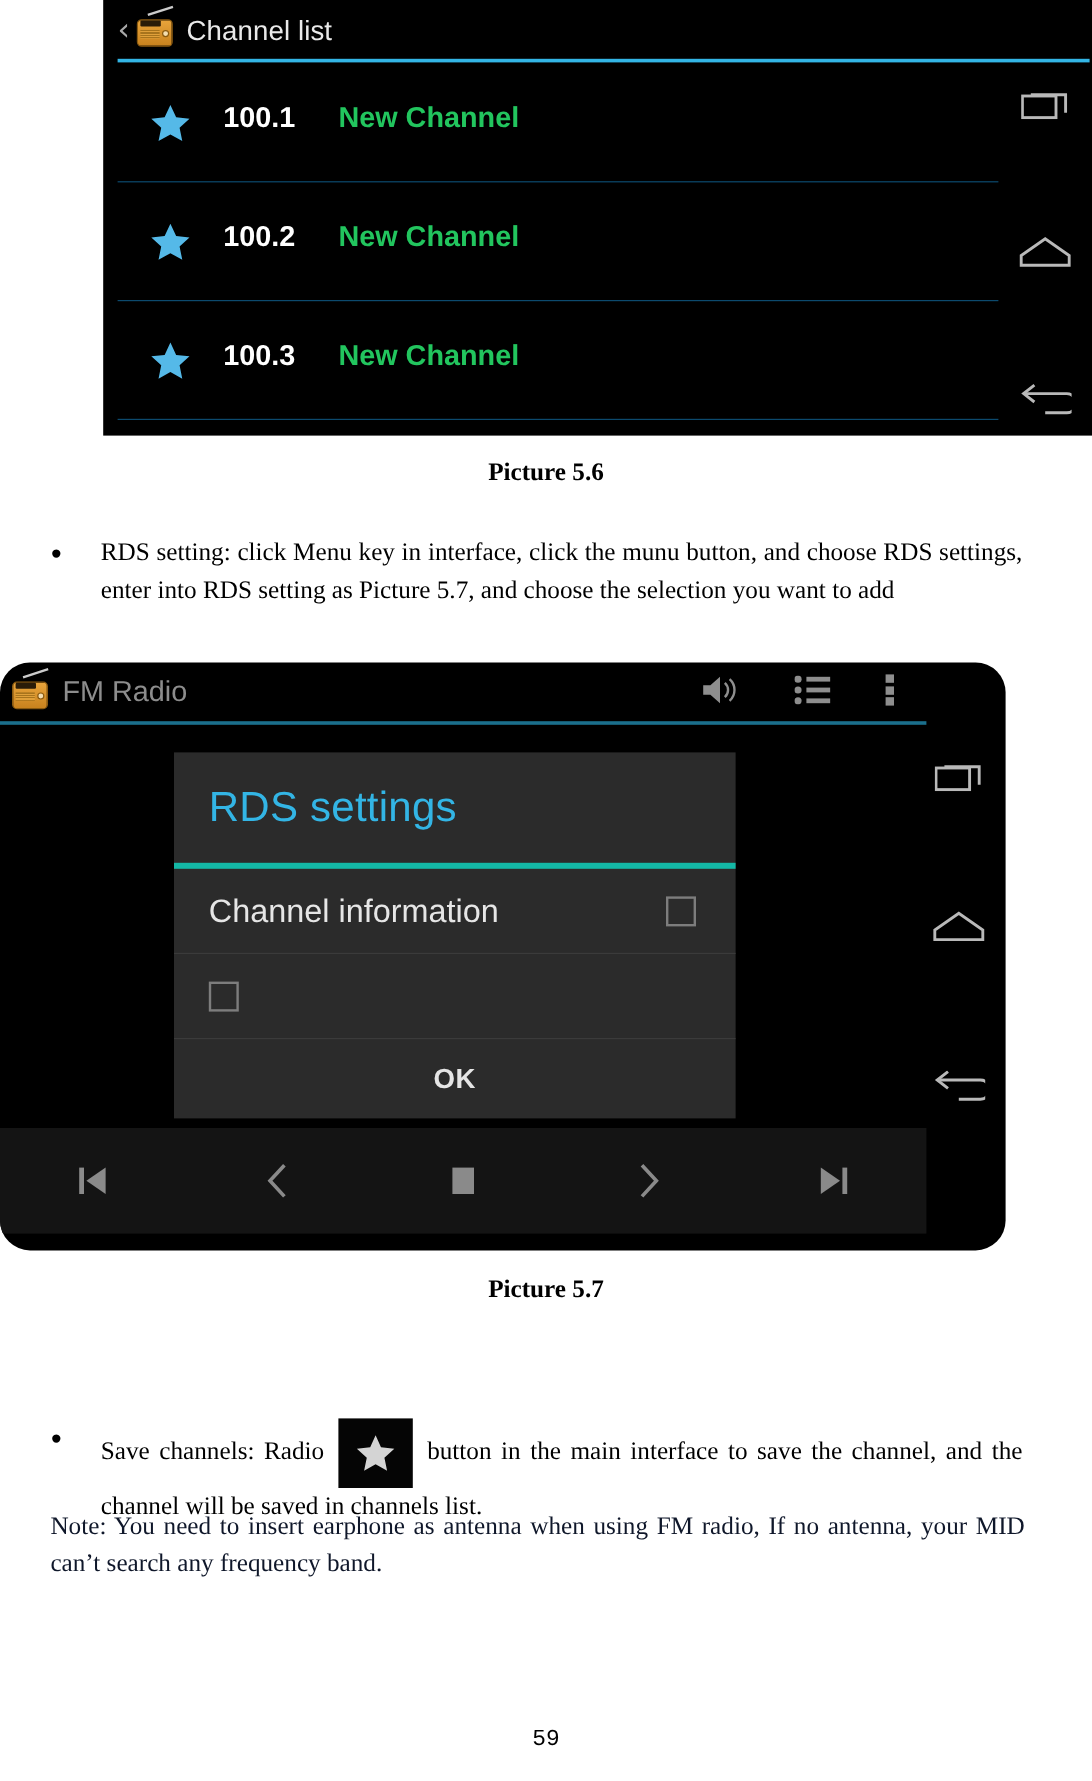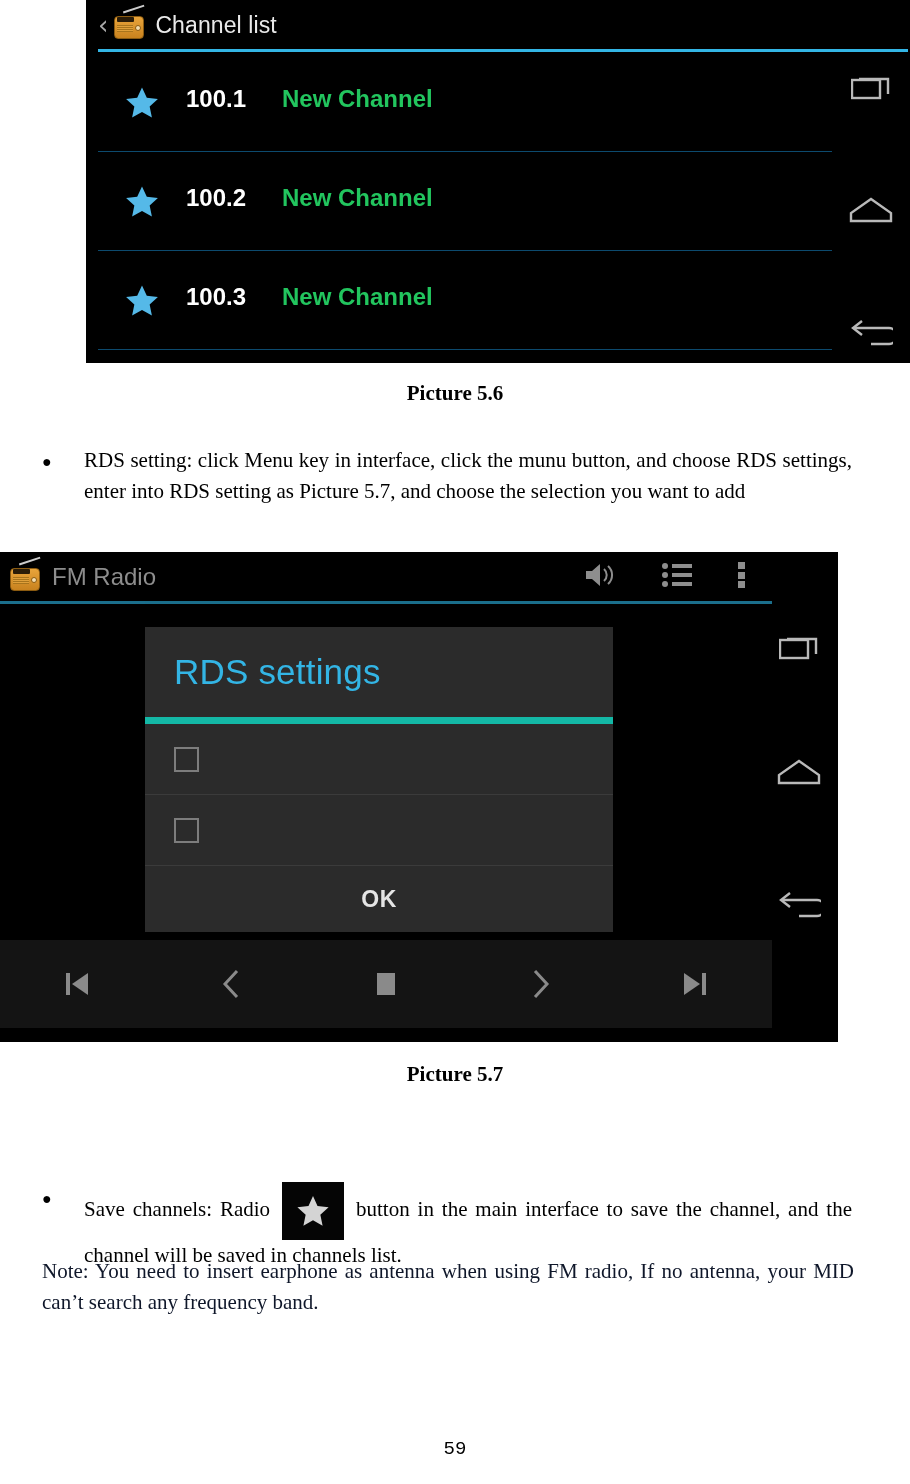--- a/index.html
+++ b/index.html
@@ -160,20 +160,21 @@
   
   #shot-fm-radio {
     position: absolute;
     left: 0px;
     top: 552px;
     width: 838px;
     height: 490px;
     background: #000000;
     font-family: "Liberation Sans", sans-serif;
     overflow: hidden;
+    border-radius: 25px;
   }
   #shot-fm-radio .fm-titlebar {
     position: absolute;
     left: 0; top: 0;
     width: 838px; height: 50px;
     display: flex;
     align-items: center;
   }
   .fm-title-text {
     margin-left: 12px;
@@ -205,21 +206,21 @@
     width: 468px;
     background: #2b2b2b;
     box-shadow: 0 0 18px rgba(0,0,0,.8);
   }
   .rds-dialog .rds-head {
     height: 97px;
     display: flex;
     align-items: center;
     box-sizing: border-box;
     padding-left: 29px;
-    border-bottom: 7px solid #14b8a6;
+    border-bottom: 5px solid #14b8a6;
   }
   .rds-head-title {
     color: #33b5e5;
     font-size: 35px;
     letter-spacing: .2px;
   }
   .rds-opt {
     height: 71px;
     display: flex;
     align-items: center;
@@ -465,20 +466,21 @@
   </div>
 
   <div class="fm-accent"></div>
 
   <div class="rds-dialog">
     <div class="rds-head">
       <span class="rds-head-title">RDS settings</span>
     </div>
 
     <div class="rds-opt">
+      <span class="rds-opt-label">Channel information</span>
       <span class="rds-checkbox"></span>
     </div>
 
     <div class="rds-opt">
       <span class="rds-checkbox"></span>
     </div>
 
     <div class="rds-ok">OK</div>
   </div>
 

